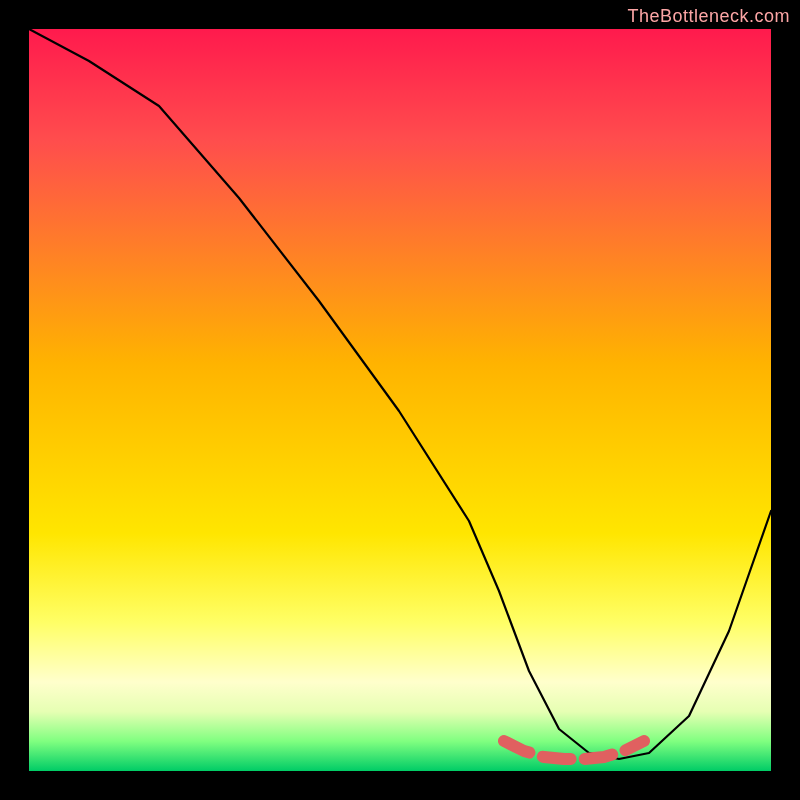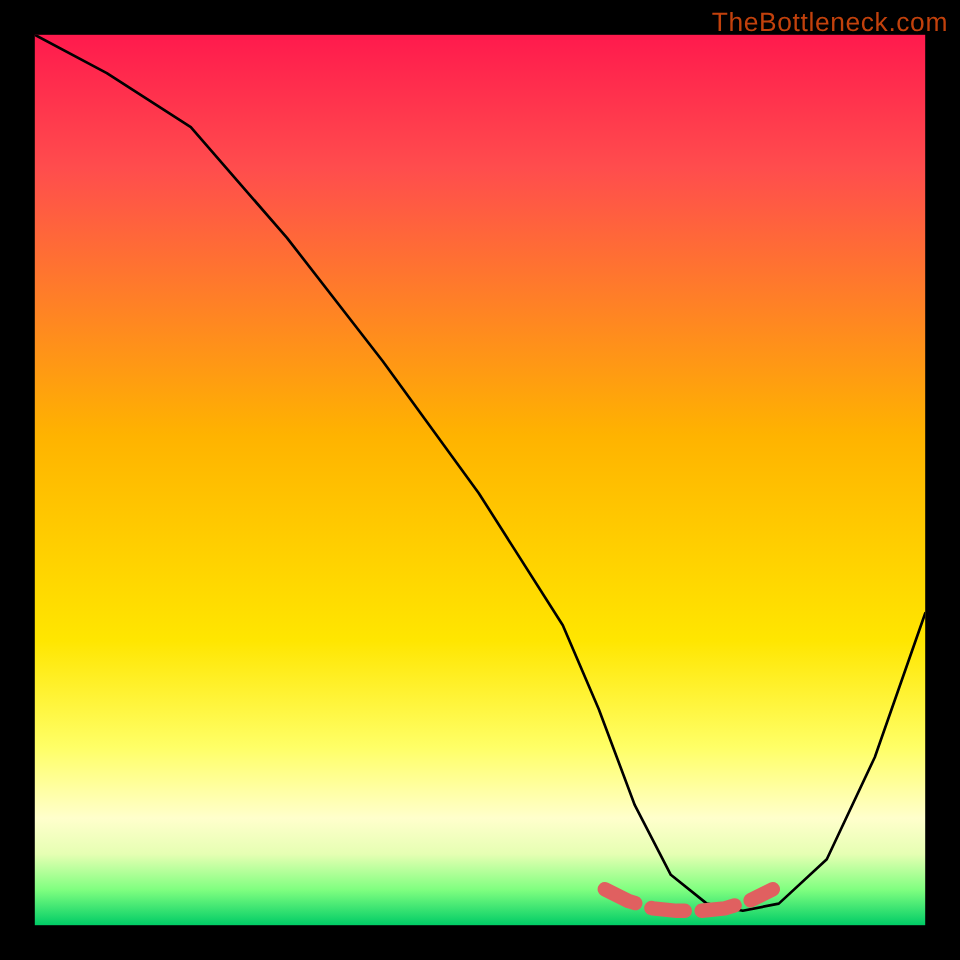--- a/index.html
+++ b/index.html
@@ -27,22 +27,22 @@
       #ffffcc 88%,
       #e6ffb3 92%,
       #80ff80 96%,
       #00cc66 100%
     );
   }
   .watermark {
     position: absolute;
     top: 6px;
     right: 10px;
-    color: #c2410c;
-    font-size: 22px;
+    color: #fca5a5;
+    font-size: 18px;
     letter-spacing: 0.5px;
     font-weight: 500;
   }
   svg {
     position: absolute;
     left: 0;
     top: 0;
   }
 </style>
 </head>

